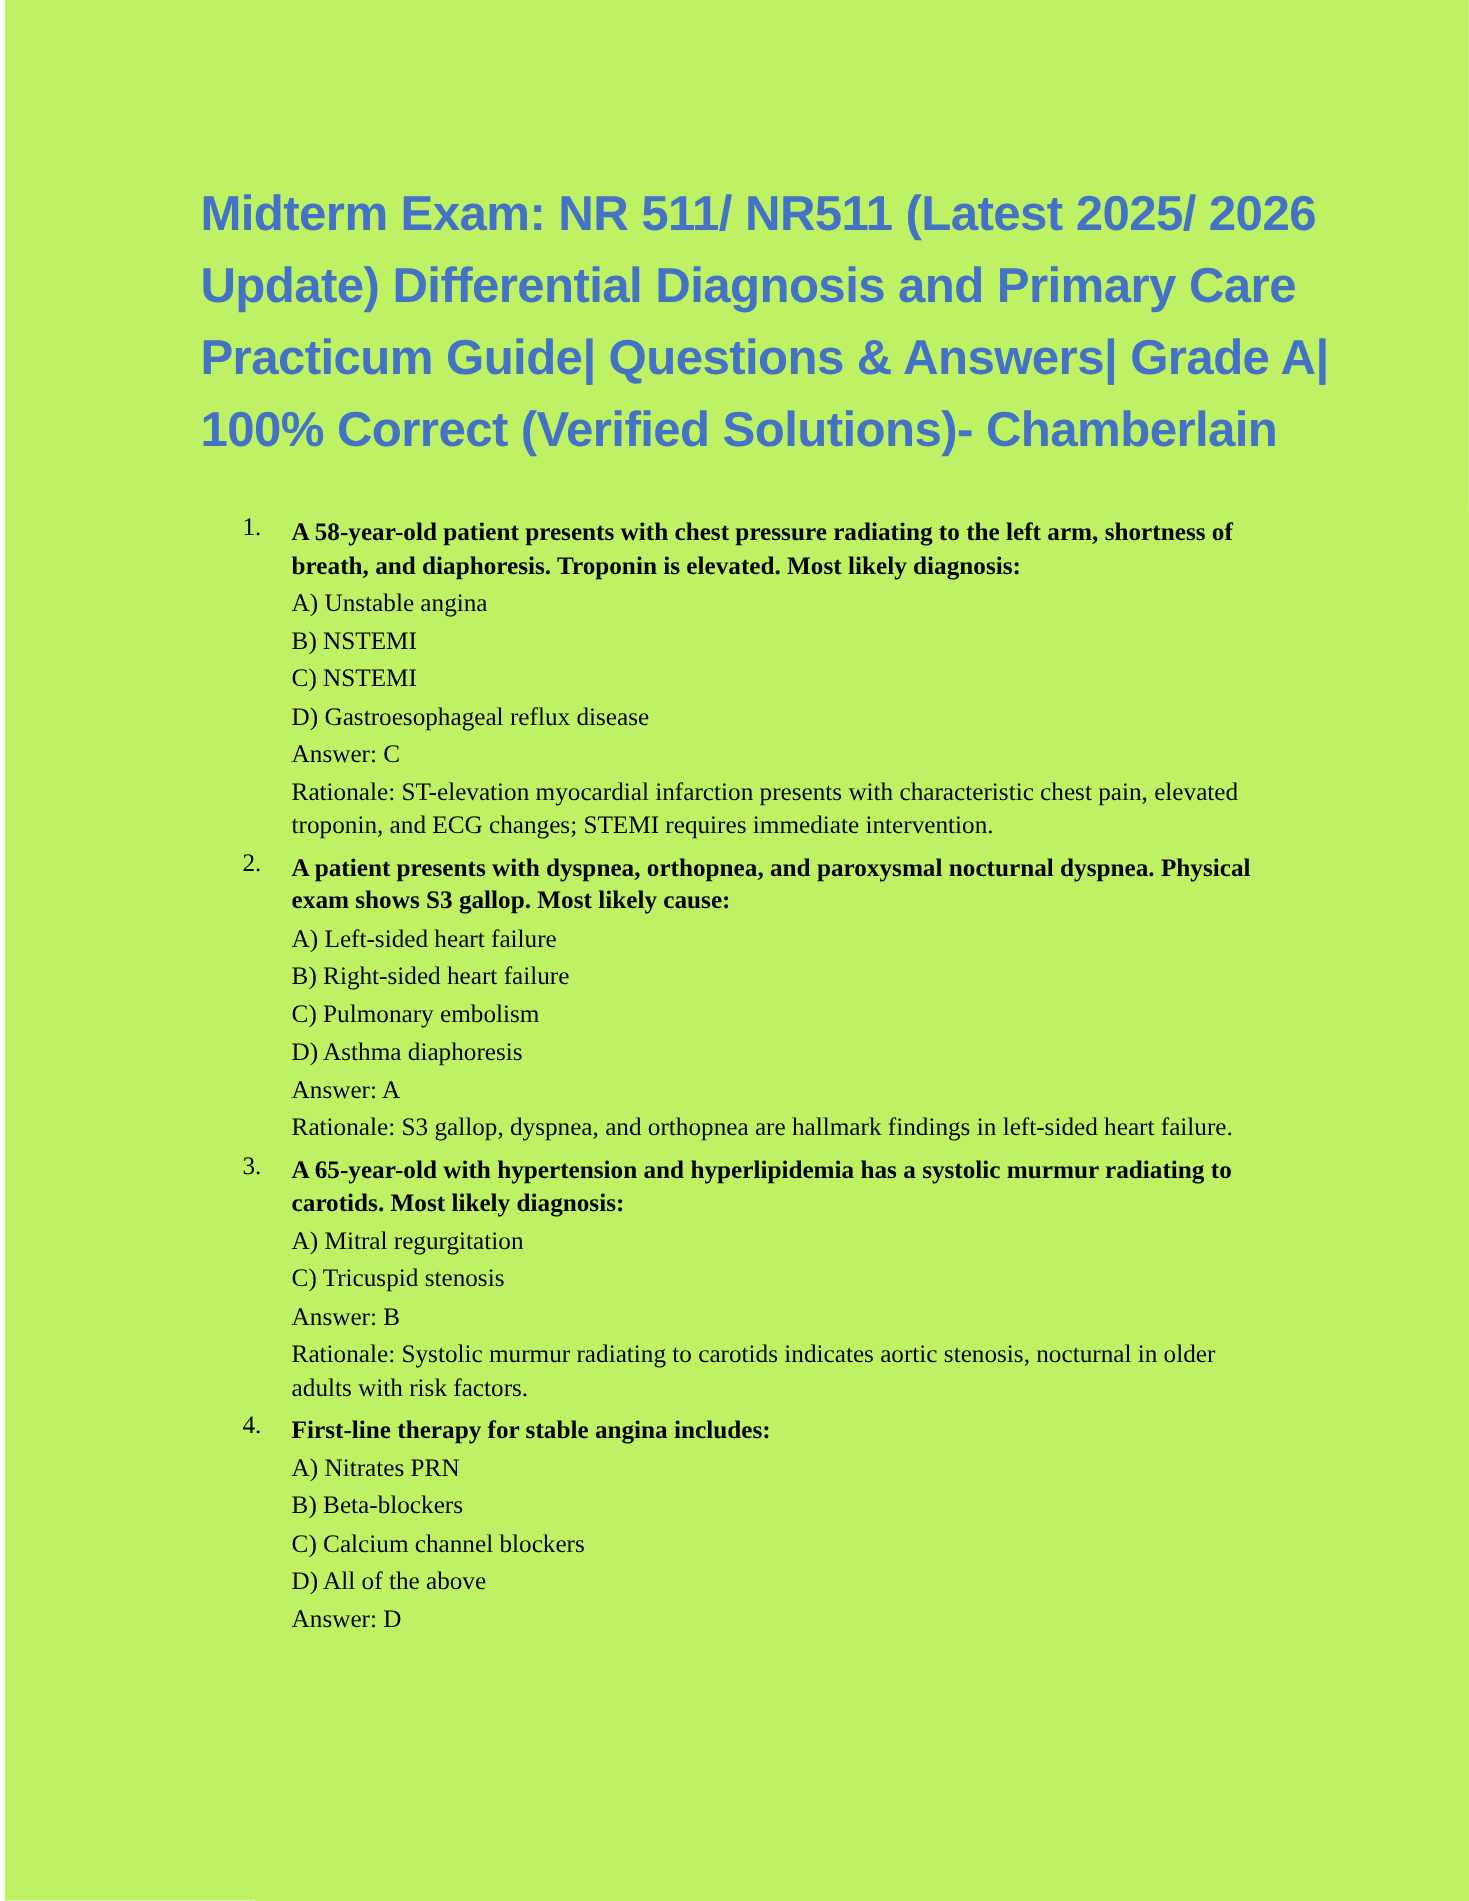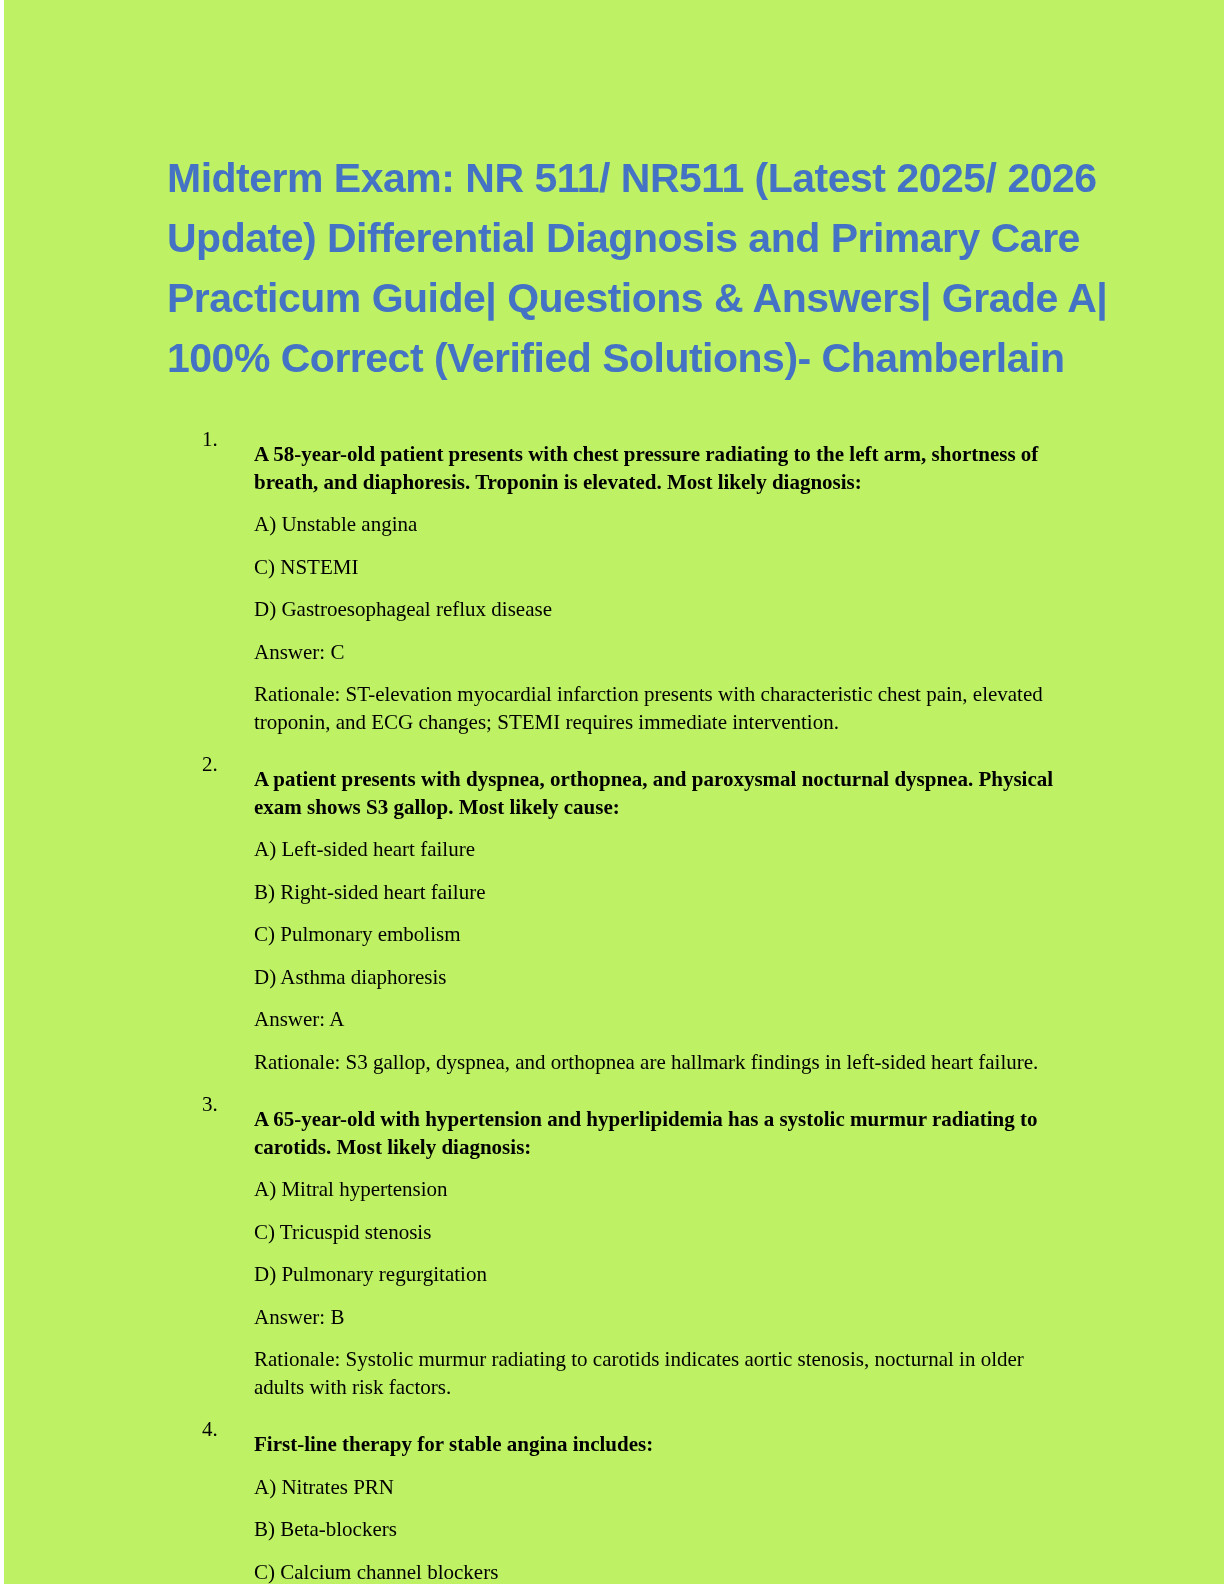--- a/index.html
+++ b/index.html
@@ -46,21 +46,21 @@
   }
   .q-num {
     width: 37px;
     flex: 0 0 37px;
   }
   .q-body {
     width: 832px;
     flex: 0 0 832px;
   }
   .q-line {
-    margin: 15px;
+    margin: 4px;
     padding: 0;
   }
   .q-text {
     font-weight: bold;
   }
   .lbl {
     font-weight: normal;
   }
 </style>
 </head>
@@ -69,20 +69,21 @@
 <div class="page">
   <h1 class="doc-title" style="color: rgb(68, 114, 196);">Midterm Exam: NR 511/ NR511 (Latest 2025/ 2026 Update) Differential Diagnosis and Primary Care Practicum Guide| Questions &amp; Answers| Grade A| 100% Correct (Verified Solutions)- Chamberlain</h1>
 
   <ol class="question-list" id="qlist">
   <li class="question">
     <div class="q-num">1.</div>
     <div class="q-body">
       <p class="q-line q-text">A 58-year-old patient presents with chest pressure radiating to the left arm, shortness of breath, and diaphoresis. Troponin is elevated. Most likely diagnosis:</p>
       <div class="opts">
             <p class="q-line">A) Unstable angina</p>
+            <p class="q-line">B) NSTEMI</p>
             <p class="q-line">C) NSTEMI</p>
             <p class="q-line">D) Gastroesophageal reflux disease</p>
           </div>
       <p class="q-line"><span class="lbl">Answer:</span><span> C</span></p>
       <p class="q-line"><span class="lbl">Rationale:</span><span> ST-elevation myocardial infarction presents with characteristic chest pain, elevated troponin, and ECG changes; STEMI requires immediate intervention.</span></p>
     </div>
   </li>
 
   <li class="question">
     <div class="q-num">2.</div>
@@ -97,23 +98,22 @@
       <p class="q-line"><span class="lbl">Answer:</span><span> A</span></p>
       <p class="q-line"><span class="lbl">Rationale:</span><span> S3 gallop, dyspnea, and orthopnea are hallmark findings in left-sided heart failure.</span></p>
     </div>
   </li>
 
   <li class="question">
     <div class="q-num">3.</div>
     <div class="q-body">
       <p class="q-line q-text">A 65-year-old with hypertension and hyperlipidemia has a systolic murmur radiating to carotids. Most likely diagnosis:</p>
       <div class="opts">
-            <p class="q-line">A) Mitral hypertension</p>
+            <p class="q-line">A) Mitral regurgitation</p>
             <p class="q-line">C) Tricuspid stenosis</p>
-            <p class="q-line">D) Pulmonary regurgitation</p>
           </div>
       <p class="q-line"><span class="lbl">Answer:</span><span> B</span></p>
       <p class="q-line"><span class="lbl">Rationale:</span><span> Systolic murmur radiating to carotids indicates aortic stenosis, nocturnal in older adults with risk factors.</span></p>
     </div>
   </li>
 
   <li class="question">
     <div class="q-num">4.</div>
     <div class="q-body">
       <p class="q-line q-text">First-line therapy for stable angina includes:</p>

